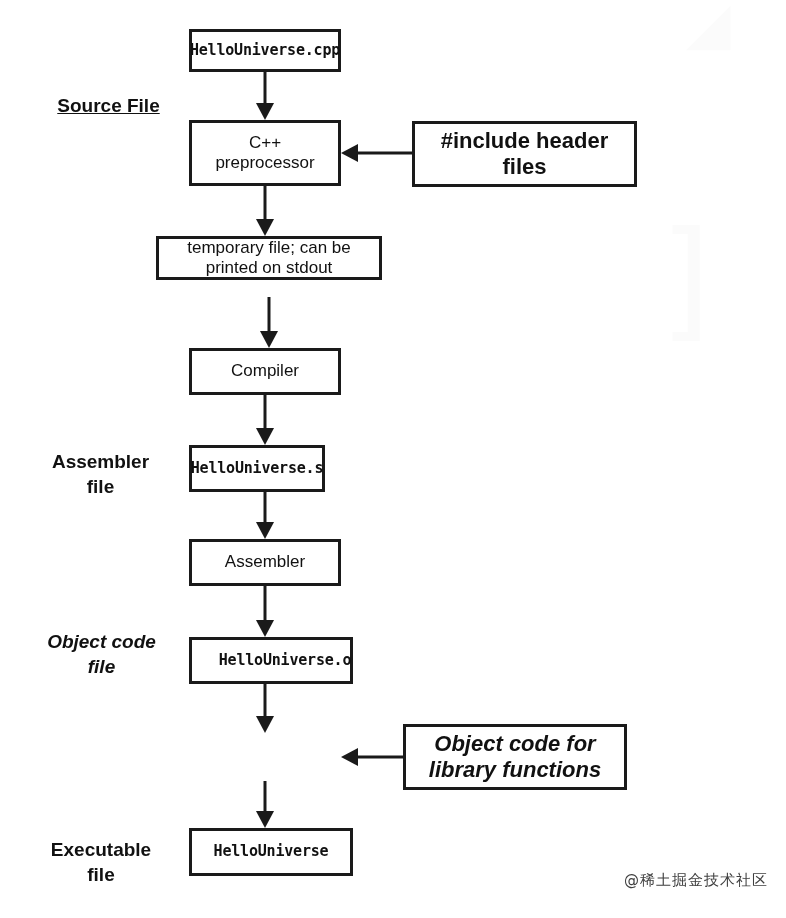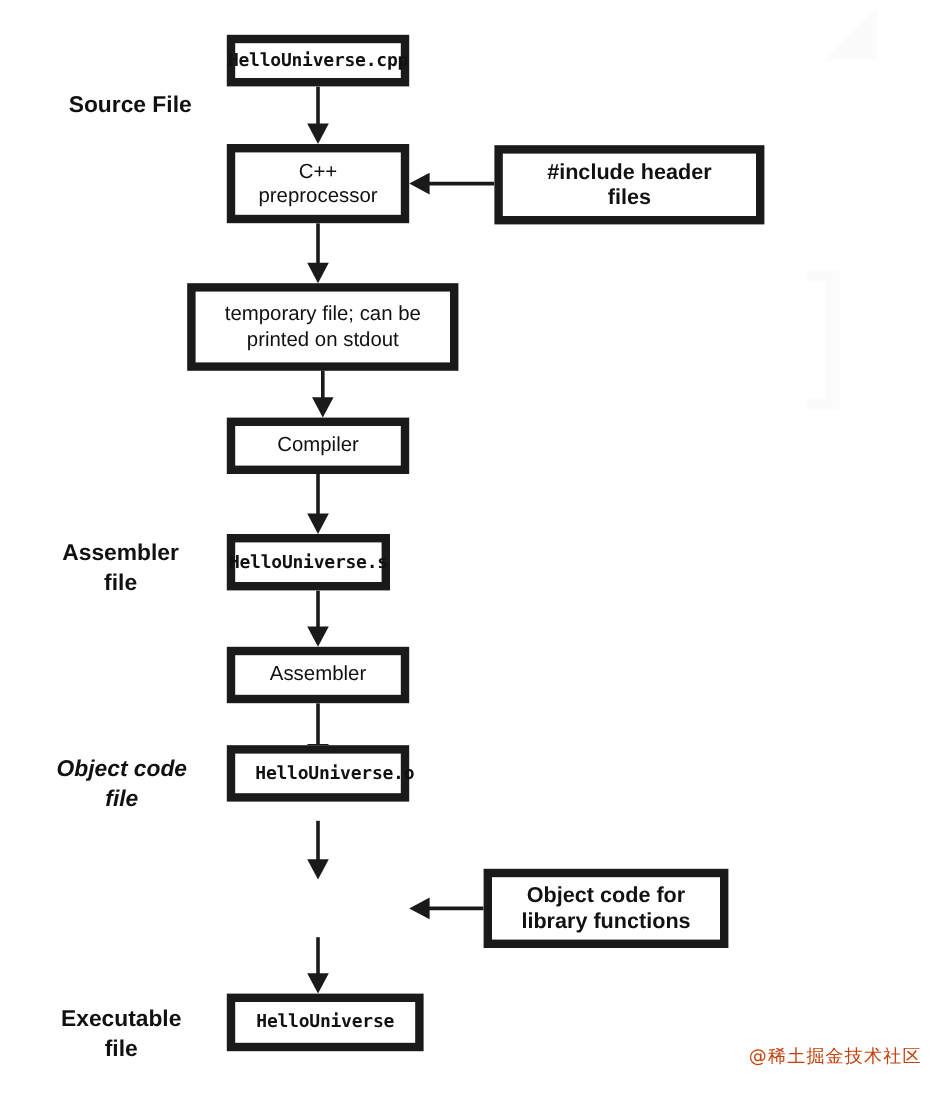--- a/index.html
+++ b/index.html
@@ -18,21 +18,21 @@
 
   #diagram-root {
     position: absolute;
     inset: 0;
   }
 
   
   .node {
     position: absolute;
     box-sizing: border-box;
-    border: 7px solid #84cc16;
+    border: 3px solid #84cc16;
     background: #ffffff;
     display: flex;
     align-items: center;
     justify-content: center;
     text-align: center;
     line-height: 1.18;
     z-index: 3;
   }
   .node-label {
     display: block;
@@ -49,21 +49,21 @@
   
   .node.process .node-label {
     font-family: "Liberation Sans", sans-serif;
     font-weight: normal;
     font-size: 17px;
   }
   
   .node.aside .node-label {
     font-family: "Liberation Sans", sans-serif;
     font-weight: bold;
-    font-size: 18px;
+    font-size: 22px;
   }
 
   
   .stage-label {
     position: absolute;
     font-family: "Liberation Sans", sans-serif;
     font-weight: bold;
     font-size: 19px;
     color: #111111;
     text-align: center;
@@ -125,57 +125,57 @@
       <line x1="265" y1="684" x2="265" y2="720" stroke="#1a1a1a" stroke-width="3"></line>
       <polygon points="256,716 274,716 265,733" fill="#1a1a1a"></polygon>
       <line x1="265" y1="781" x2="265" y2="815" stroke="#1a1a1a" stroke-width="3"></line>
       <polygon points="256,811 274,811 265,828" fill="#1a1a1a"></polygon>
       <line x1="412" y1="153" x2="354" y2="153" stroke="#1a1a1a" stroke-width="3"></line>
       <polygon points="358,144 358,162 341,153" fill="#1a1a1a"></polygon>
       <line x1="403" y1="757" x2="354" y2="757" stroke="#1a1a1a" stroke-width="3"></line>
       <polygon points="358,748 358,766 341,757" fill="#1a1a1a"></polygon>
     </svg>
 
-  <div class="stage-label" id="stage-0" style="left: 36px; top: 76px; width: 145px;">Source File</div>
+  <div class="stage-label" id="stage-0" style="left: 36px; top: 94px; width: 145px; text-decoration: underline;">Source File</div>
   <div class="stage-label" id="stage-1" style="left: 18px; top: 450px; width: 165px;">Assembler
 file</div>
   <div class="stage-label" id="stage-2" style="left: 14px; top: 630px; width: 175px; font-style: italic;">Object code
 file</div>
   <div class="stage-label" id="stage-3" style="left: 16px; top: 838px; width: 170px;">Executable
 file</div>
 
   <div class="node file" id="node-0" style="left: 189px; top: 29px; width: 152px; height: 43px; border-color: rgb(26, 26, 26);">
     <span class="node-label">HelloUniverse.cpp</span>
   </div>
   <div class="node process" id="node-1" style="left: 189px; top: 120px; width: 152px; height: 66px; border-color: rgb(26, 26, 26);">
     <span class="node-label">C++
 preprocessor</span>
   </div>
   <div class="node aside" id="node-2" style="left: 412px; top: 121px; width: 225px; height: 66px; border-color: rgb(26, 26, 26);">
     <span class="node-label">#include header
 files</span>
   </div>
-  <div class="node process" id="node-3" style="left: 156px; top: 236px; width: 226px; height: 73px; border-color: rgb(26, 26, 26);">
+  <div class="node process" id="node-3" style="left: 156px; top: 236px; width: 226px; height: 44px; border-color: rgb(26, 26, 26);">
     <span class="node-label">temporary file; can be
 printed on stdout</span>
   </div>
   <div class="node process" id="node-4" style="left: 189px; top: 348px; width: 152px; height: 47px; border-color: rgb(26, 26, 26); justify-content: center;">
     <span class="node-label">Compiler</span>
   </div>
   <div class="node file" id="node-5" style="left: 189px; top: 445px; width: 136px; height: 47px; border-color: rgb(26, 26, 26);">
     <span class="node-label">HelloUniverse.s</span>
   </div>
   <div class="node process" id="node-6" style="left: 189px; top: 539px; width: 152px; height: 47px; border-color: rgb(26, 26, 26);">
     <span class="node-label">Assembler</span>
   </div>
-  <div class="node file" id="node-7" style="left: 189px; top: 621px; width: 152px; height: 47px; border-color: rgb(26, 26, 26); padding-left: 28px;">
+  <div class="node file" id="node-7" style="left: 189px; top: 637px; width: 164px; height: 47px; border-color: rgb(26, 26, 26); padding-left: 28px;">
     <span class="node-label">HelloUniverse.o</span>
   </div>
-  <div class="node aside" id="node-9" style="left: 403px; top: 724px; width: 204px; height: 66px; border-color: rgb(26, 26, 26);">
+  <div class="node aside" id="node-9" style="left: 403px; top: 724px; width: 224px; height: 66px; border-color: rgb(26, 26, 26); font-style: italic;">
     <span class="node-label">Object code for
 library functions</span>
   </div>
   <div class="node file" id="node-10" style="left: 189px; top: 828px; width: 164px; height: 48px; border-color: rgb(26, 26, 26);">
     <span class="node-label">HelloUniverse</span>
   </div>
 
-  <div class="watermark" id="watermark" style="left: 624px; top: 871px; color: #c2410c;">@稀土掘金技术社区</div>
+  <div class="watermark" id="watermark" style="left: 624px; top: 871px; color: #404040;">@稀土掘金技术社区</div>
 </div>
 
 </body></html>

